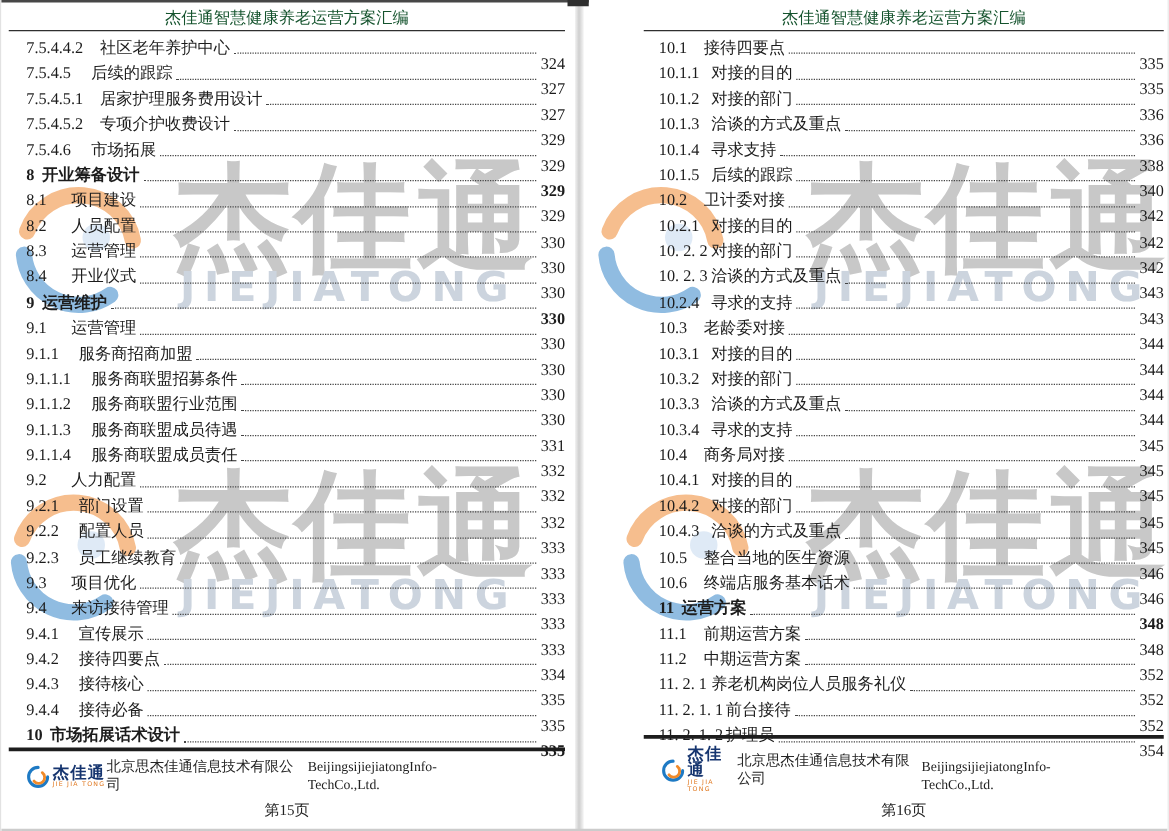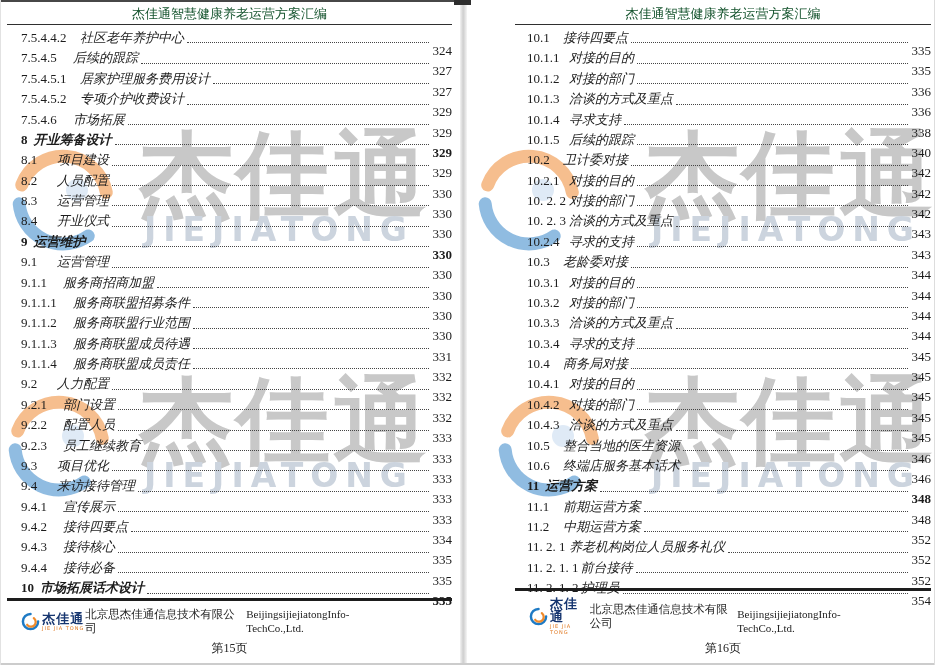--- a/index.html
+++ b/index.html
@@ -42,21 +42,21 @@
              border-bottom:1.6px solid #2f2f2f;padding-bottom:3px;color:#14532d;}
   .page-left  .pg-header{left:6px;right:8px;}
   .page-right .pg-header{left:48px;right:5px;}
 
   
   .toc{position:absolute;top:28px;bottom:50px;z-index:2;overflow:hidden;}
   .page-left  .toc{left:20px;right:8px;}
   .page-right .toc{left:60px;right:5px;}
   .row{display:flex;align-items:center;height:20.38px;line-height:20.38px;font-size:13px;white-space:nowrap;}
   .num{white-space:pre;margin-right:2px;}
-  .title{white-space:nowrap;font-style:italic;}
+  .title{white-space:nowrap;}
   .dots{flex:1;min-width:8px;height:1px;border-bottom:1.6px dotted #454545;margin:0 3px 5px 3px;align-self:flex-end;}
   .pno{margin-left:1px;margin-top:26px;}
   .lvl2 .num{min-width:34px;}
   .lvl3 .num{min-width:40px;}
   .lvl4 .num{min-width:50px;}
   .lvl5 .num{min-width:57px;}
   .chapter{font-weight:bold;}
   .chapter .num{min-width:0;margin-right:6px;}
 
   

